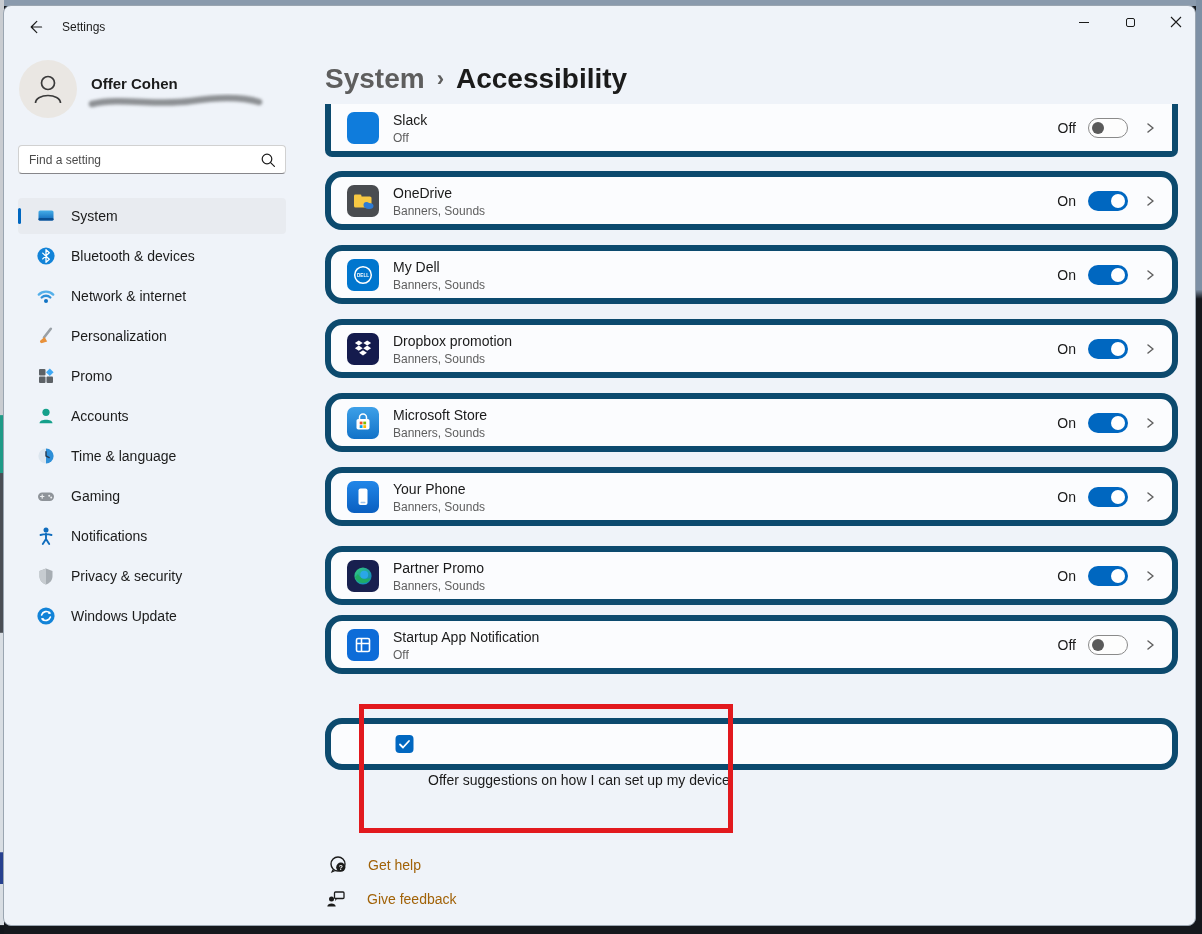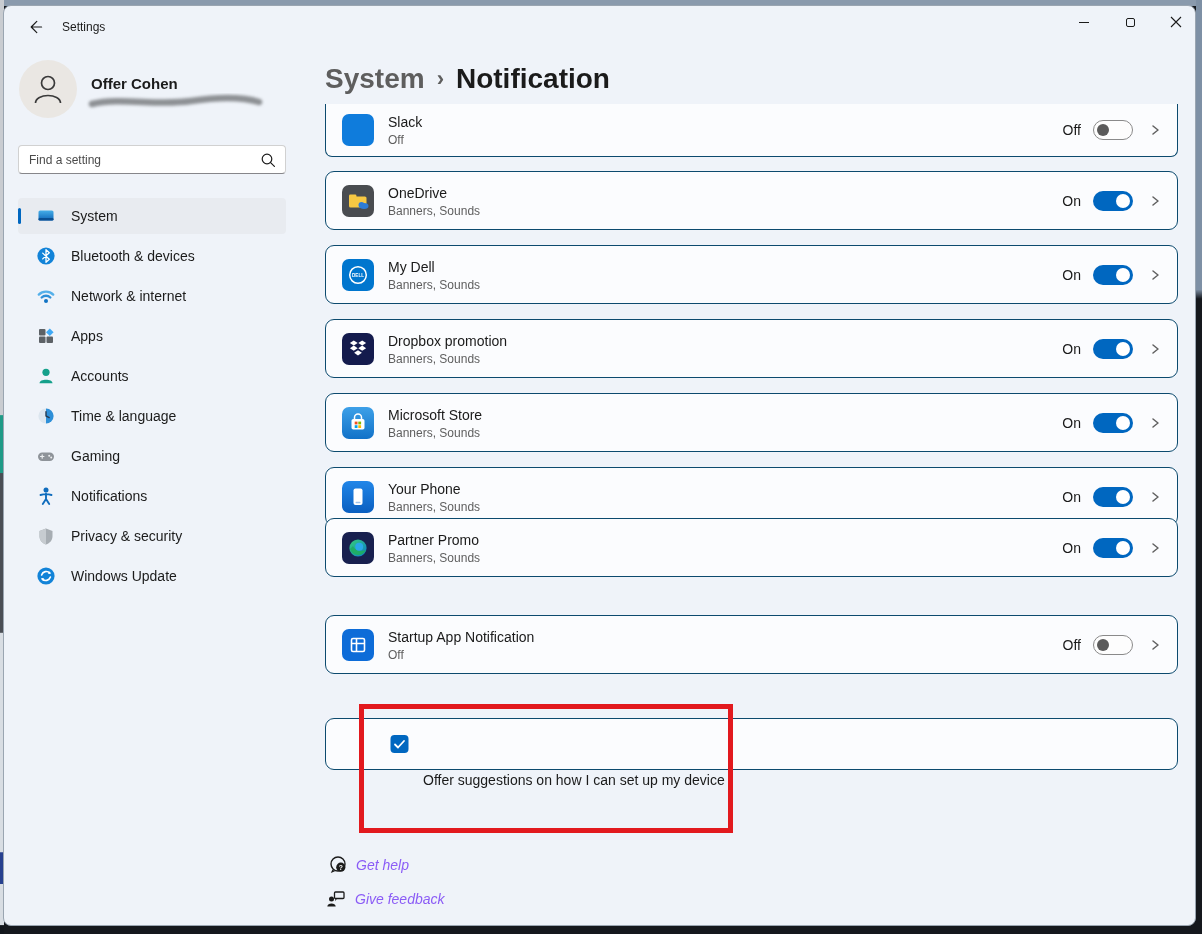--- a/index.html
+++ b/index.html
@@ -51,22 +51,22 @@
               border-radius:2px; background:#0067C0; }
   .nav-icon { width:20px; height:20px; flex:0 0 20px; }
   .nav-label { margin-left:15px; font-size:14px; color:#1b1b1b; }
 
   
   .crumb { position:absolute; left:321px; top:57px; font-size:28px; font-weight:600; }
   .crumb .parent { color:#5e5e5e; cursor:pointer; }
   .crumb .sep { color:#5e5e5e; font-size:22px; padding:0 12px; vertical-align:2px; }
   .crumb .current { color:#1b1b1b; }
 
-  .card { position:absolute; left:321px; width:853px; background:#fbfcfe; border:1px solid #0c4a6e;
-          border-radius:9px; }
+  .card { position:absolute; left:321px; width:853px; background:#fbfcfe; border:6px solid #0c4a6e;
+          border-radius:17px; }
   .app-row { height:59px; cursor:pointer; }
   .app-row.clipped { height:53px; border-radius:0 0 7px 7px; border-top:none; }
   .app-icon { position:absolute; left:16px; top:50%; transform:translateY(-50%); width:32px; height:32px; }
   .app-text { position:absolute; left:62px; top:50%; transform:translateY(-50%); }
   .app-name { font-size:14px; color:#1a1a1a; }
   .app-status { font-size:12px; color:#5e5e5e; margin-top:3px; }
   .row-right { position:absolute; right:16px; top:50%; transform:translateY(-50%);
                display:flex; align-items:center; }
   .toggle-label { font-size:14px; color:#1a1a1a; margin-right:12px; }
   .toggle { position:relative; width:40px; height:20px; border-radius:10px; cursor:pointer; }
@@ -77,21 +77,21 @@
   .row-chevron { margin-left:16px; display:flex; }
 
   .check-row { height:52px; cursor:pointer; }
   .checkbox { position:absolute; left:64px; top:50%; transform:translateY(-50%); width:19px; height:19px; }
   .check-label { position:absolute; left:97px; top:50%; transform:translateY(-50%); font-size:14px; color:#1a1a1a;margin-top:36px; }
 
   .annotation { position:absolute; left:355px; top:698px; width:374px; height:129px;
                 border:5px solid #e2191e; z-index:40; pointer-events:none; }
 
   .footer-link { position:absolute; display:flex; align-items:center; cursor:pointer; }
-  .footer-link .txt { font-size:14px; color:#8b5cf6; margin-left:7px;font-style:italic; }
+  .footer-link .txt { font-size:14px; color:#a16207; margin-left:19px; }
 </style>
 </head>
 <body>
 
 <div class="desk-top"></div>
 <div class="desk-right"></div>
 <div class="desk-left"></div>
 
 <div class="window">
 
@@ -165,26 +165,33 @@
     <div class="nav-item">
       <svg class="nav-icon" viewBox="0 0 20 20">
         <path d="M2.8,8.6 a10.2,10.2 0 0 1 14.4,0" stroke="#55b0ea" stroke-width="2.4" fill="none" stroke-linecap="round"></path>
         <path d="M5.7,11.5 a6.1,6.1 0 0 1 8.6,0" stroke="#2e8fd8" stroke-width="2.4" fill="none" stroke-linecap="round"></path>
         <circle cx="10" cy="15" r="2" fill="#1173c4"></circle>
       </svg>
       <span class="nav-label">Network &amp; internet</span>
     </div>
     <div class="nav-item">
       <svg class="nav-icon" viewBox="0 0 20 20">
+        <path d="M14.8,2.8 L8,11.5" stroke="#9aa0a6" stroke-width="2.6" stroke-linecap="round"></path>
+        <path d="M8.6,11 l-4.2,3.6 c-1.2,1.1 0.2,3 1.8,2.5 l5-1.6 z" fill="#e8913b"></path>
+      </svg>
+      <span class="nav-label">Personalization</span>
+    </div>
+    <div class="nav-item">
+      <svg class="nav-icon" viewBox="0 0 20 20">
         <rect x="3" y="3" width="6.5" height="6.5" rx="1" fill="#5c6166"></rect>
         <rect x="3" y="10.5" width="6.5" height="6.5" rx="1" fill="#5c6166"></rect>
         <rect x="10.5" y="10.5" width="6.5" height="6.5" rx="1" fill="#5c6166"></rect>
         <path d="M13.8,2.4 L17.6,6.2 L13.8,10 L10,6.2 Z" fill="#3fa9f5"></path>
       </svg>
-      <span class="nav-label">Apps</span>
+      <span class="nav-label">Promo</span>
     </div>
     <div class="nav-item">
       <svg class="nav-icon" viewBox="0 0 20 20">
         <circle cx="10" cy="6.3" r="3.6" fill="#14a08b"></circle>
         <path d="M3.5,17.2 c0,-4.6 13,-4.6 13,0 z" fill="#14a08b"></path>
       </svg>
       <span class="nav-label">Accounts</span>
     </div>
     <div class="nav-item">
       <svg class="nav-icon" viewBox="0 0 20 20">
@@ -222,21 +229,21 @@
         <circle cx="10" cy="10" r="8.6" fill="#1283d8"></circle>
         <path d="M5.6,9 a4.9,4.9 0 0 1 8.3,-1.9 M14.4,11 a4.9,4.9 0 0 1 -8.3,1.9" stroke="#fff" stroke-width="1.6" fill="none" stroke-linecap="round"></path>
         <path d="M14.6,7.6 l-2.8,0.2 1.4,-2.5 z" fill="#fff"></path>
         <path d="M5.4,12.4 l2.8,-0.2 -1.4,2.5 z" fill="#fff"></path>
       </svg>
       <span class="nav-label">Windows Update</span>
     </div>
   </div>
 
   <div class="crumb">
-    <span class="parent">System</span><span class="sep">›</span><span class="current">Notification</span>
+    <span class="parent">System</span><span class="sep">›</span><span class="current">Accessibility</span>
   </div>
 
   <div class="card app-row clipped" style="top:98px;">
     <svg class="app-icon" viewBox="0 0 32 32">
       <rect x="0" y="0" width="32" height="32" rx="7" fill="#0f7cdc"></rect>
     </svg>
     <div class="app-text">
       <div class="app-name">Slack</div>
       <div class="app-status">Off</div>
     </div>
@@ -384,21 +391,21 @@
           <div class="knob"></div>
         </div>
       <span class="row-chevron">
         <svg width="12" height="12" viewBox="0 0 12 12">
             <path d="M4,2 L9,6 L4,10" stroke="#606060" stroke-width="1.5" fill="none" stroke-linecap="round" stroke-linejoin="round"></path>
           </svg>
       </span>
     </div>
   </div>
 
-  <div class="card app-row" style="top:512px;">
+  <div class="card app-row" style="top:540px;">
     <svg class="app-icon" viewBox="0 0 32 32">
       <defs>
         <linearGradient id="edg" x1="0" y1="0" x2="1" y2="1">
             <stop offset="0" stop-color="#35d073"></stop>
             <stop offset="1" stop-color="#0b79d0"></stop>
           </linearGradient>
       </defs>
       <rect x="0" y="0" width="32" height="32" rx="7" fill="#18204f"></rect>
       <circle cx="16" cy="16" r="8.6" fill="url(#edg)"></circle>
       <path d="M8,17 a8.6,8.6 0 0 0 16,1 a9,6 0 0 1 -13,-4 z" fill="#1fae5e" opacity="0.9"></path>

